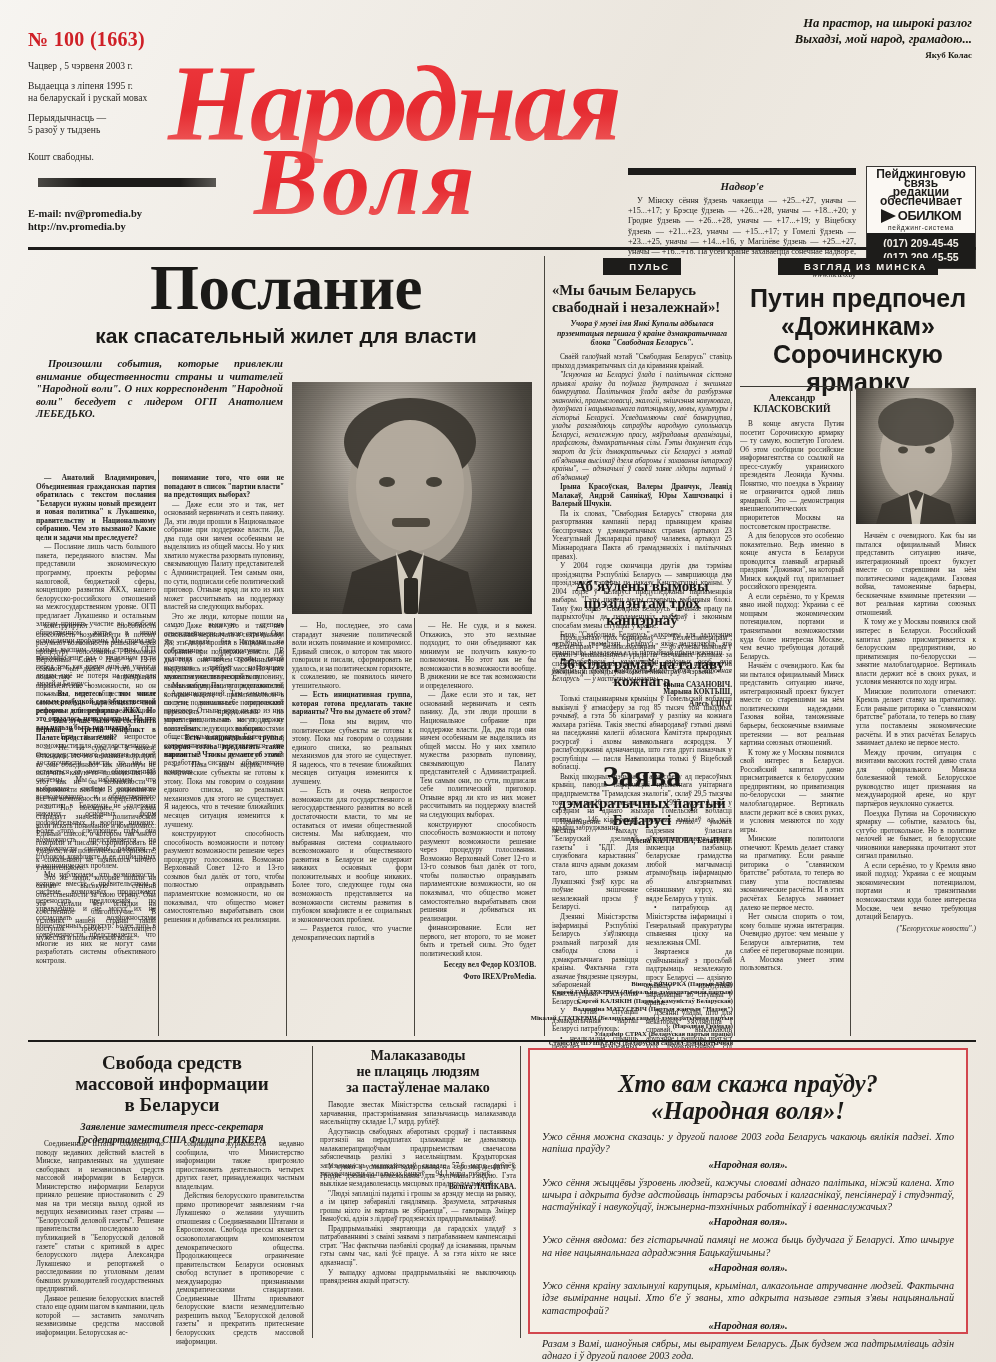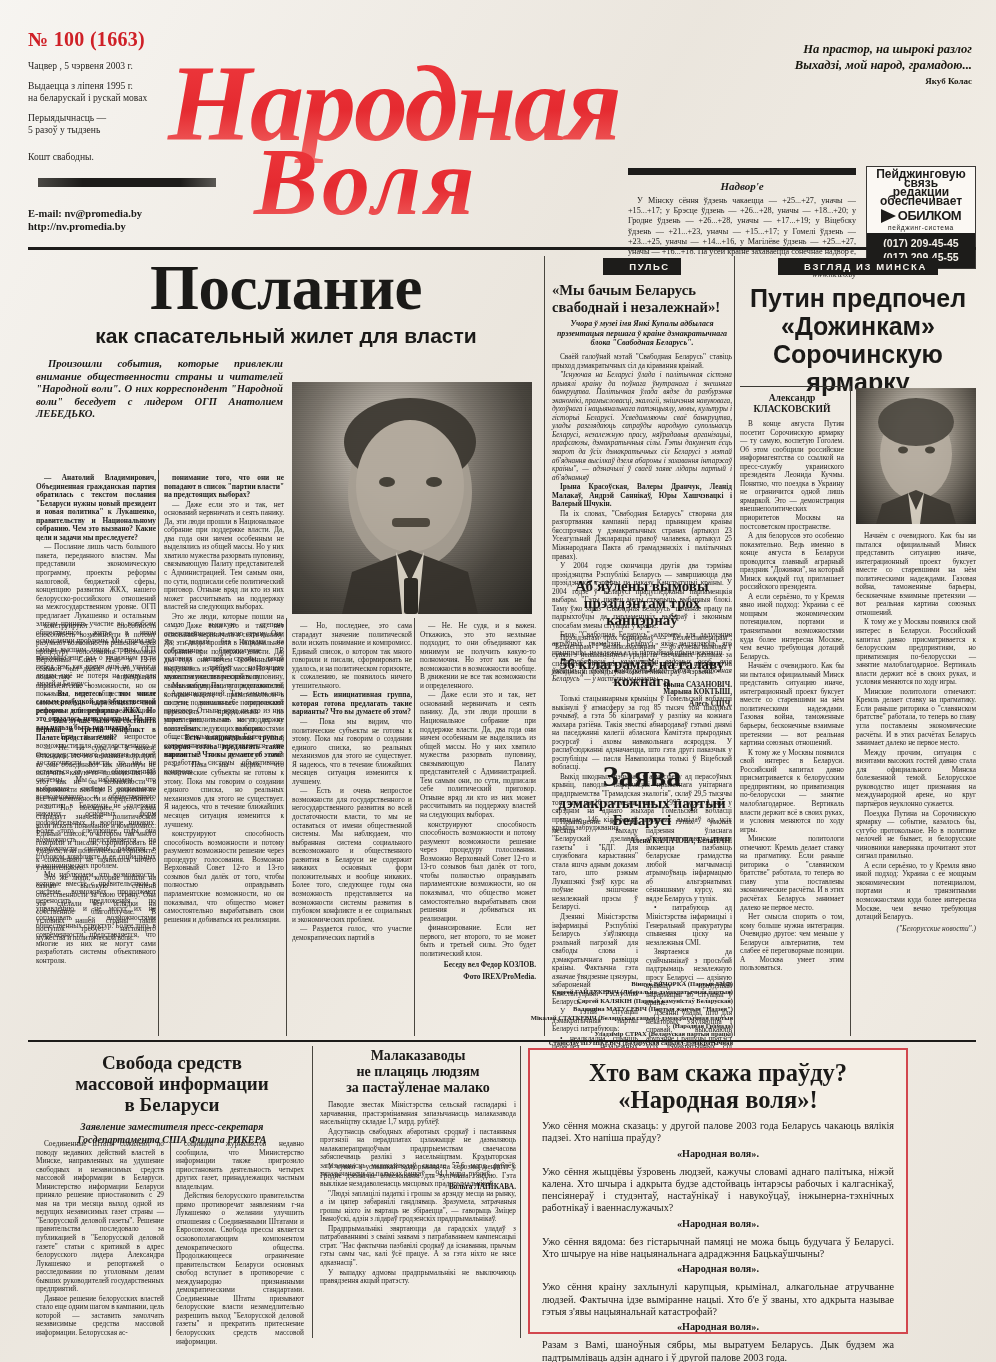--- a/index.html
+++ b/index.html
@@ -23,21 +23,21 @@
   .issue-block{position:absolute;left:28px;top:28px;width:175px;}
   .issue-no{font-weight:bold;font-size:20px;color:#cf2027;letter-spacing:.3px;margin-bottom:9px;}
   .issue-line{font-size:9.6px;line-height:12.6px;color:#2a2825;margin-bottom:7px;}
   .rulebar{position:absolute;left:38px;top:178px;width:178px;height:9px;
     background:linear-gradient(90deg,#4a4844,#1d1c1a 25%,#1d1c1a 80%,#5a5854);}
   .email-block{position:absolute;left:28px;top:207px;font-size:10.5px;line-height:13px;font-weight:bold;}
 
   .logo{position:absolute;left:166px;top:58px;width:660px;height:170px;}
   .logo svg{width:100%;height:100%;display:block;}
 
-  .epigraph{position:absolute;right:24px;top:42px;width:300px;text-align:right;}
+  .epigraph{position:absolute;right:24px;top:16px;width:300px;text-align:right;}
   .epigraph .l{font-style:italic;font-weight:bold;font-size:12.6px;line-height:15.5px;color:#18170f;}
   .epigraph .src{font-weight:bold;font-size:9px;margin-top:3px;color:#18170f;}
 
   
   .wx{position:absolute;left:628px;top:168px;width:228px;}
   .wx-top{height:7px;background:#1d1c1a;margin-bottom:5px;}
   .wx-h{text-align:center;font-weight:bold;font-style:italic;font-size:11px;margin-bottom:4px;}
   .wx-b{font-size:8.2px;line-height:10.2px;text-align:justify;text-indent:9px;}
   .wx-src{text-align:right;font-style:italic;font-size:7.6px;margin-top:3px;}
 
@@ -409,21 +409,21 @@
       <p>У сувязі з успышкай захворвання на серозны менінгіт у Гродне дзейнічае абмежаванні для вулічнага гандлю. Гэта выклікае незадаволенасць мясцовых прадпрымальнікаў.</p>
       <p>"Людзі заплацілі падаткі і грошы за арэнду месца на рынку, а ім цяпер забаранілі гандляваць. Зразумела, затрачаныя грошы ніхто ім вяртаць не збіраецца", — гаворыць Зміцер Іваноўскі, адзін з лідараў гродзенскіх прадпрымальнікаў.</p>
       <p>Прадпрымальнікі звяртаюцца да гарадскіх уладаў з патрабаваннямі з сваімі заявамі з патрабаваннем кампенсацыі страт. "Нас фактычна пазбавілі сродкаў да існавання, прычым гэты самы час, калі ўсё працуе. А за гэта ніхто не нясе адказнасці".</p>
       <p>У выпадку адмовы прадпрымальнікі не выключаюць правядзення акцый пратэсту.</p>
     </div>
 
   </div>
 
   <div class="vrule" style="left:520px;top:1046px;height:292px;"></div>
 
-  <div class="promo" style="left:528px;top:1048px;width:380px;height:286px;padding:9px 12px;box-sizing:border-box;">
+  <div class="promo" style="left:528px;top:1048px;width:440px;height:286px;padding:20px 12px;box-sizing:border-box;font-style:italic;">
     <div class="promo-h">
       <div>Хто вам скажа праўду?</div>
       <div>«Народная воля»!</div>
     </div>
     <div class="promo-p">Ужо сёння можна сказаць: у другой палове 2003 года Беларусь чакаюць вялікія падзеі. Хто напіша праўду?</div>
     <div class="promo-a">«Народная воля».</div>
     <div class="promo-p">Ужо сёння жыццёвы ўзровень людзей, кажучы словамі аднаго палітыка, ніжэй калена. Хто шчыра і адкрыта будзе адстойваць інтарэсы рабочых і калгаснікаў, пенсіянераў і студэнтаў, настаўнікаў і навукоўцаў, інжынерна-тэхнічных работнікаў і ваеннаслужачых?</div>
     <div class="promo-a">«Народная воля».</div>
     <div class="promo-p">Ужо сёння вядома: без гістарычнай памяці не можа быць будучага ў Беларусі. Хто шчыруе на ніве нацыянальнага адраджэння Бацькаўшчыны?</div>
     <div class="promo-a">«Народная воля».</div>

